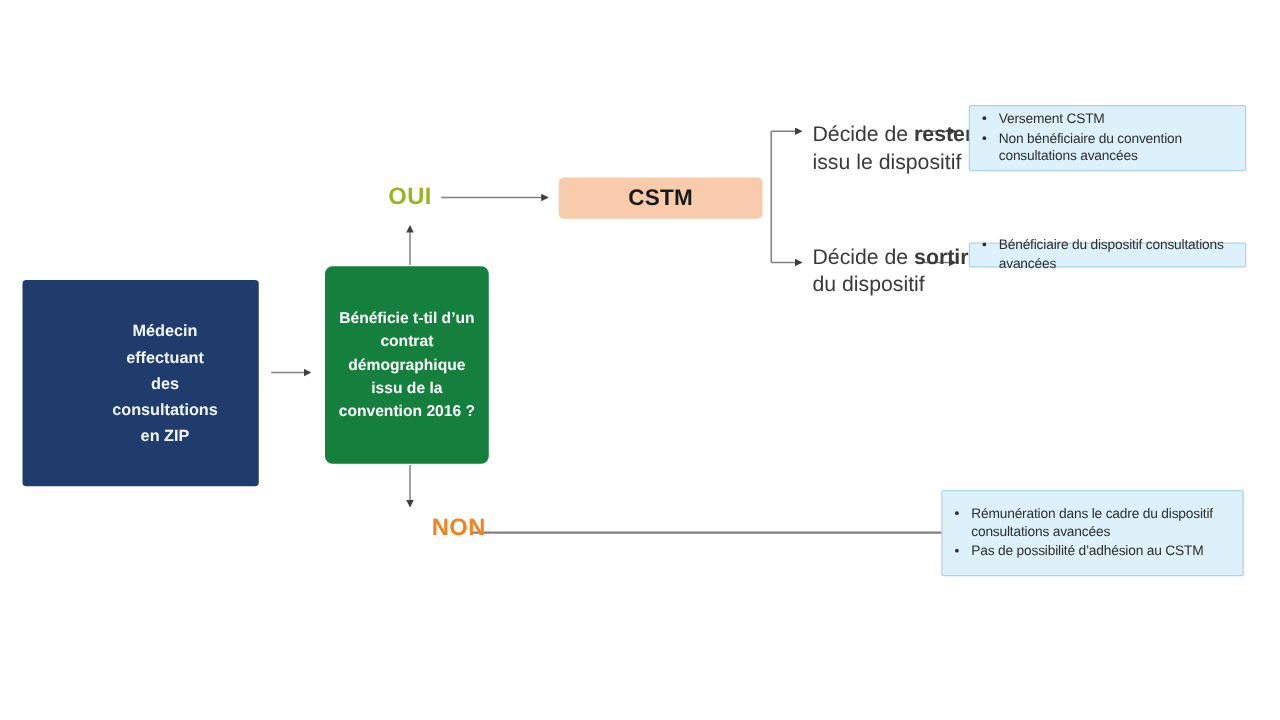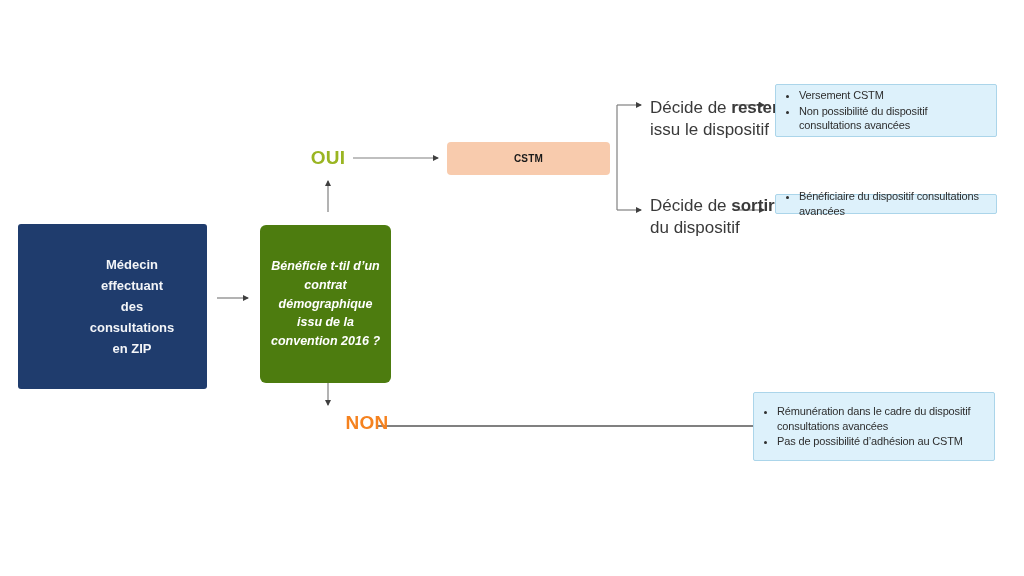--- a/index.html
+++ b/index.html
@@ -12,28 +12,28 @@
   .conn.thick{stroke-width:1.8;}
 
   .node{position:absolute;box-sizing:border-box;display:flex;align-items:center;justify-content:center;text-align:center;}
 
   .node-start{
     left:18px;top:224px;width:189px;height:165px;
     background:#1f3c6d;border-radius:3px;color:#f3f5f8;
     font-size:13px;font-weight:bold;line-height:1.62;white-space:pre-line;padding-left:39px;
   }
   .node-question{
-    left:260px;top:225px;width:131px;height:158px;
-    background:#4d7c0f;border-radius:6px;color:#ffffff;
-    font-size:12.5px;font-weight:bold;font-style:italic;line-height:1.5;white-space:pre-line;
+    left:260px;top:213px;width:131px;height:158px;
+    background:#15803d;border-radius:6px;color:#ffffff;
+    font-size:12.5px;font-weight:bold;line-height:1.5;white-space:pre-line;
   }
   .node-cstm{
     left:447px;top:142px;width:163px;height:33px;
     background:#f8cbad;border-radius:4px;color:#1a1a1a;
-    font-size:10px;font-weight:bold;letter-spacing:.2px;
+    font-size:18px;font-weight:bold;letter-spacing:.2px;
   }
   .decision-label{position:absolute;font-size:19px;font-weight:bold;letter-spacing:.3px;}
   .label-oui{left:306px;top:147px;width:44px;text-align:center;color:#9ab522;}
   .label-non{left:306px;top:412px;width:50px;text-align:center;color:#f5821f;margin-left:36px;}
 
   .branch-label{
     position:absolute;font-size:17px;line-height:1.32;color:#3a3a3a;white-space:nowrap;
   }
   .branch-label .b{font-weight:bold;}
   .branch-stay{left:650px;top:97px;}
@@ -91,21 +91,21 @@
   <div class="node node-cstm">CSTM</div>
 
   <div class="branch-label branch-stay">
     <div><span>Décide de </span><span class="b">rester</span></div>
     <div>issu le dispositif</div>
   </div>
 
   <div class="outcome outcome-stay">
     <ul>
       <li>Versement CSTM</li>
-      <li>Non possibilité du dispositif consultations avancées</li>
+      <li>Non bénéficiaire du convention consultations avancées</li>
     </ul>
   </div>
 
   <div class="branch-label branch-leave">
     <div><span>Décide de </span><span class="b">sortir</span></div>
     <div>du dispositif</div>
   </div>
 
   <div class="outcome outcome-leave">
     <ul>

